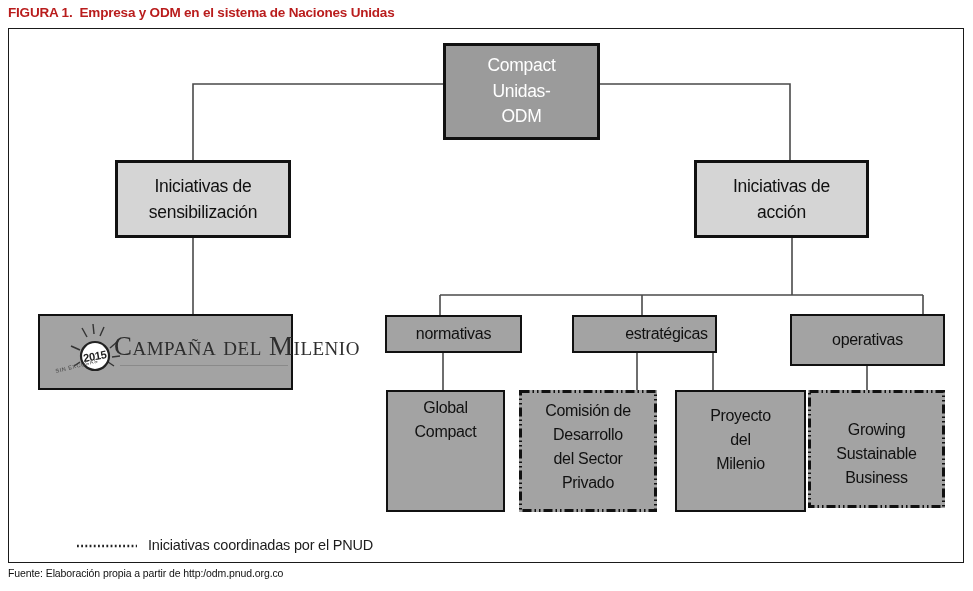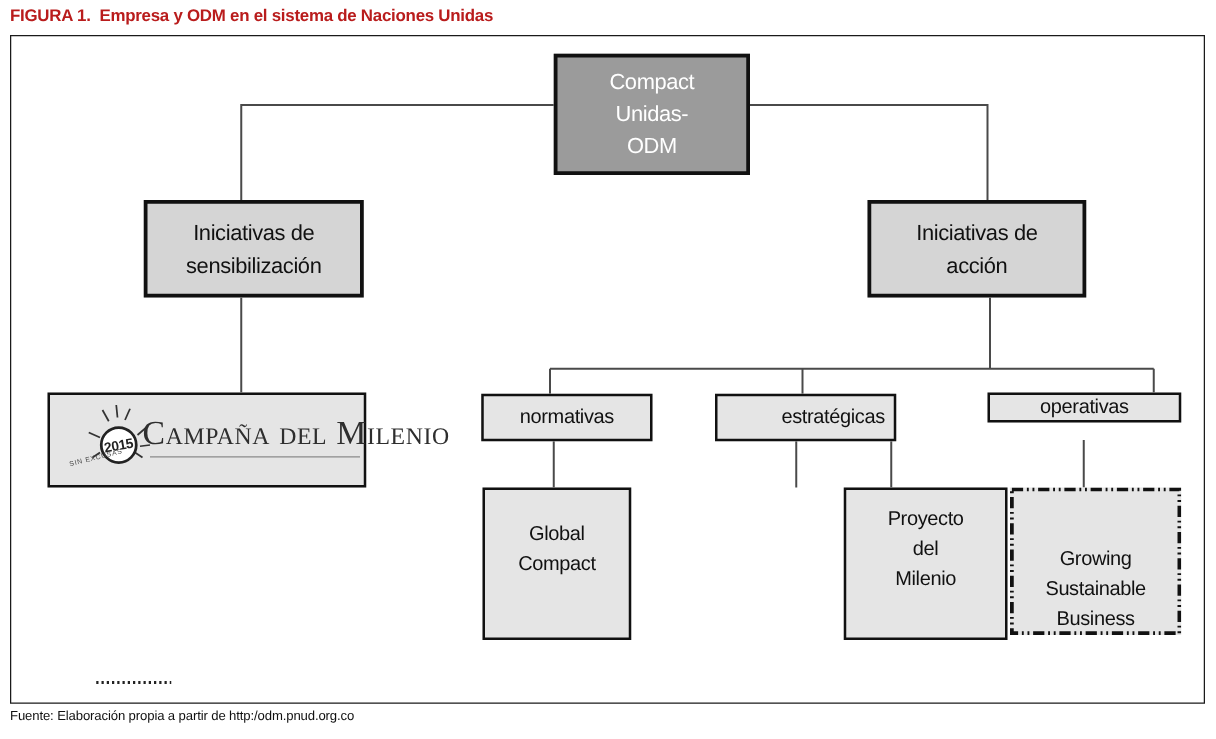--- a/index.html
+++ b/index.html
@@ -11,39 +11,39 @@
     position:absolute;left:8px;top:5px;font-size:13.5px;font-weight:bold;
     letter-spacing:-0.2px;white-space:pre;color:#b91c1c;
   }
   .frame{
     position:absolute;left:8px;top:28px;width:954px;height:533px;
     border:1.5px solid #1a1a1a;background:#fff;
   }
   .connectors{position:absolute;left:0;top:0;width:973px;height:591px;pointer-events:none;}
   .box{
     position:absolute;display:flex;align-items:center;justify-content:center;
-    text-align:center;box-sizing:border-box;background:#e5e5e5;
+    text-align:center;box-sizing:border-box;background:#a3a3a3;
     font-size:16px;letter-spacing:-0.3px;line-height:1.5;
   }
   .box .lbl{white-space:pre-line;}
   .solid{border:2.5px solid #111;}
   .thick{border:3px solid #111;}
   
   .nu   {left:443px;top:43px;width:157px;height:97px;background:var(--root-fill,#9b9b9b);
          color:#fff;font-size:17.5px;line-height:1.45;}
   .sens {left:115px;top:160px;width:176px;height:78px;background:var(--branch-fill,#d5d5d5);font-size:17.5px;}
   .acc  {left:694px;top:160px;width:175px;height:78px;background:var(--branch-fill,#d5d5d5);font-size:17.5px;}
   .camp {left:38px;top:314px;width:255px;height:76px;justify-content:flex-start;padding:0;}
   .norm {left:385px;top:315px;width:137px;height:38px;}
   .estr {left:572px;top:315px;width:145px;height:38px;padding-left:44px;}
-  .oper {left:790px;top:314px;width:155px;height:24px;}
-  .gc   {left:386px;top:390px;width:119px;height:122px;align-items:flex-start;padding-top:24px;}
+  .oper {left:790px;top:314px;width:155px;height:52px;}
+  .gc   {left:386px;top:390px;width:119px;height:122px;align-items:flex-start;padding-top:4px;}
   .com  {left:519px;top:390px;width:138px;height:122px;align-items:flex-start;padding-top:9px;}
   .proy {left:675px;top:390px;width:131px;height:122px;align-items:flex-start;padding-top:12px;}
-  .gsb  {left:808px;top:390px;width:137px;height:118px;align-items:flex-end;padding-top:9px;}
+  .gsb  {left:808px;top:390px;width:137px;height:118px;align-items:center;padding-top:9px;}
   .dashbox{border:none;}
   .dashrect{position:absolute;left:0;top:0;}
   .dashbox .lbl{position:relative;z-index:2;}
   
   .camp-logo{position:absolute;left:14px;top:4px;}
   .camp-text-wrap{position:absolute;left:74px;top:16px;width:176px;text-align:left;}
   .camp-text{
     font-family:"Liberation Serif",serif;font-variant:small-caps;
     font-size:27px;letter-spacing:0.5px;color:#2e2e2e;line-height:1.1;white-space:nowrap;
   }
@@ -122,35 +122,45 @@
   </div>
   <div class="box solid oper">
     <div class="lbl">operativas</div>
   </div>
 
   <div class="box solid gc">
     <div class="lbl">Global
 Compact</div>
   </div>
 
+  <div class="box dashbox com">
+    <svg class="dashrect" width="138" height="122">
+      <rect x="1.5" y="1.5" width="135" height="119" fill="none" stroke="#111" stroke-width="3" stroke-dasharray="9 3 1.5 3 1.5 3"></rect>
+    </svg>
+    <div class="lbl">Comisión de
+Desarrollo
+del Sector
+Privado</div>
+  </div>
 
   <div class="box solid proy">
     <div class="lbl">Proyecto
 del
 Milenio</div>
   </div>
 
   <div class="box dashbox gsb">
     <svg class="dashrect" width="137" height="118">
       <rect x="1.5" y="1.5" width="134" height="115" fill="none" stroke="#111" stroke-width="3" stroke-dasharray="9 3 1.5 3 1.5 3"></rect>
     </svg>
     <div class="lbl">Growing
 Sustainable
 Business</div>
   </div>
 
   <svg class="legend-line" width="973" height="591" viewBox="0 0 973 591">
     <line x1="77" y1="546" x2="137" y2="546" stroke="#222" stroke-width="2.4" stroke-dasharray="1.8 2.4"></line>
   </svg>
+  <div class="legend-text">Iniciativas coordinadas por el PNUD</div>
 
   <div class="source">Fuente: Elaboración propia a partir de http:/odm.pnud.org.co</div>
 
 </div>
 
 </body></html>

